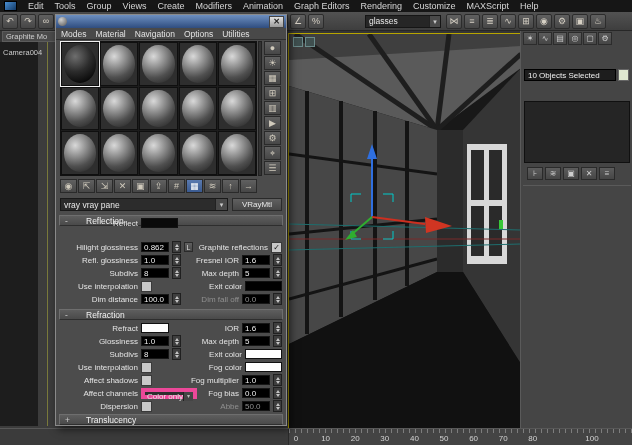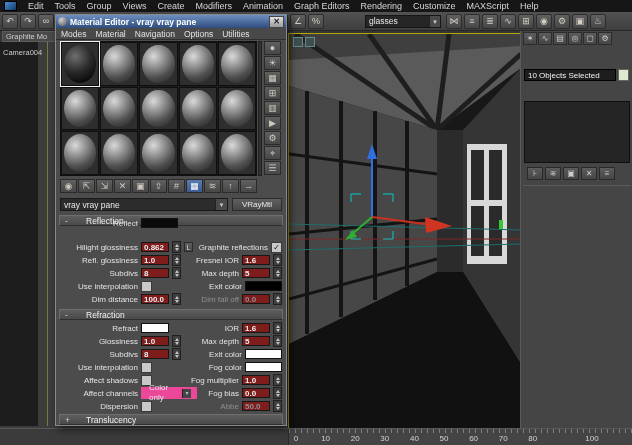--- a/index.html
+++ b/index.html
@@ -72,28 +72,28 @@
   #me-namedd .dd-arrow{margin-left:auto;width:11px;height:11px;background:#4a4a4a;border-left:1px solid #222;font-size:7px;text-align:center;line-height:11px;color:#ccc;}
   #me-typebtn{position:absolute;left:172px;top:0;width:50px;height:13px;background:linear-gradient(#606060,#474747);border:1px solid #2a2a2a;color:#e8e8e8;font-size:8px;line-height:11px;text-align:center;box-sizing:border-box;}
 
   #me-params{position:absolute;left:1px;top:200px;width:228px;height:210px;background:#4c4c4c;overflow:hidden;}
   .rollout{position:absolute;left:2px;right:2px;height:11px;background:linear-gradient(#5e5e5e,#4a4a4a);border:1px solid #6e6e6e;border-bottom-color:#2e2e2e;font-size:8.5px;color:#f2f2f2;line-height:10px;padding-left:26px;box-sizing:border-box;}
   .ro-dash{position:absolute;left:5px;top:0;color:#ccc;}
   .prow{position:absolute;left:3px;right:3px;height:12px;display:flex;align-items:center;gap:3px;}
   .plabel{font-size:8px;color:#e3e3e3;text-align:right;white-space:nowrap;overflow:hidden;}
   .w78{width:78px;flex:none;}
   .rlabel{flex:1;}
-  .pfield{height:10px;background:#7f1d1d;border:1px solid #171717;color:#eee;font-size:8px;line-height:10px;padding:0 2px;box-sizing:border-box;flex:none;width:28px;overflow:hidden;font-weight:bold;}
+  .pfield{height:10px;background:#000000;border:1px solid #171717;color:#eee;font-size:8px;line-height:10px;padding:0 2px;box-sizing:border-box;flex:none;width:28px;overflow:hidden;}
   .cswatch{height:10px;border:1px solid #111;box-sizing:border-box;flex:none;background:#888;}
   .spinner{display:inline-flex;flex-direction:column;justify-content:center;align-items:center;gap:1px;width:9px;height:12px;background:#3e3e3e;border:1px solid #202020;box-sizing:border-box;flex:none;}
   .su{width:0;height:0;border-left:2.5px solid transparent;border-right:2.5px solid transparent;border-bottom:3px solid #c4c4c4;}
   .sd{width:0;height:0;border-left:2.5px solid transparent;border-right:2.5px solid transparent;border-top:3px solid #c4c4c4;}
   .cb{width:9px;height:9px;background:#c9c9c9;border:1px solid #3a3a3a;font-size:8px;line-height:9px;text-align:center;color:#111;flex:none;box-sizing:content-box;}
   .lockbtn{width:9px;height:10px;background:linear-gradient(#606060,#474747);border:1px solid #2a2a2a;color:#ddd;font-size:7px;line-height:9px;text-align:center;flex:none;box-sizing:border-box;}
-  .mini-dd{height:11px;width:56px;background:#2e2e2e;border:6px solid #ec4899;color:#e8e8e8;font-size:8px;line-height:10px;padding-left:2px;display:inline-flex;align-items:center;box-sizing:border-box;flex:none;}
+  .mini-dd{height:11px;width:56px;background:#2e2e2e;border:4px solid #ec4899;color:#e8e8e8;font-size:8px;line-height:10px;padding-left:2px;display:inline-flex;align-items:flex-start;box-sizing:border-box;flex:none;}
   .mini-dd .dd-arrow{margin-left:auto;width:9px;height:9px;background:#454545;border-left:1px solid #222;font-size:6px;text-align:center;line-height:9px;color:#bbb;}
   .dim, .dim .pfield, .prow .dim{color:#909090;}
   .pfield.dimf{color:#909090;}
   .spacer9{width:9px;flex:none;}
 </style>
 </head>
 <body>
 
 <div id="root">
 
@@ -259,21 +259,20 @@
         <span class="tick-num" style="left: 214.2px;">70</span>
         <span class="tick-num" style="left: 243.8px;">80</span>
         <span class="tick-num" style="left: 273.4px; margin-top: 36px;">90</span>
         <span class="tick-num" style="left: 303px;">100</span>
       </div>
   </div>
 
   <div id="me">
     <div id="me-title">
       <div id="me-title-icon"></div>
-      <span>Material Editor - vray vray pane</span>
       <div id="me-close">✕</div>
     </div>
     <div id="me-menu">
         <span>Modes</span>
         <span>Material</span>
         <span>Navigation</span>
         <span>Options</span>
         <span>Utilities</span>
       </div>
 

